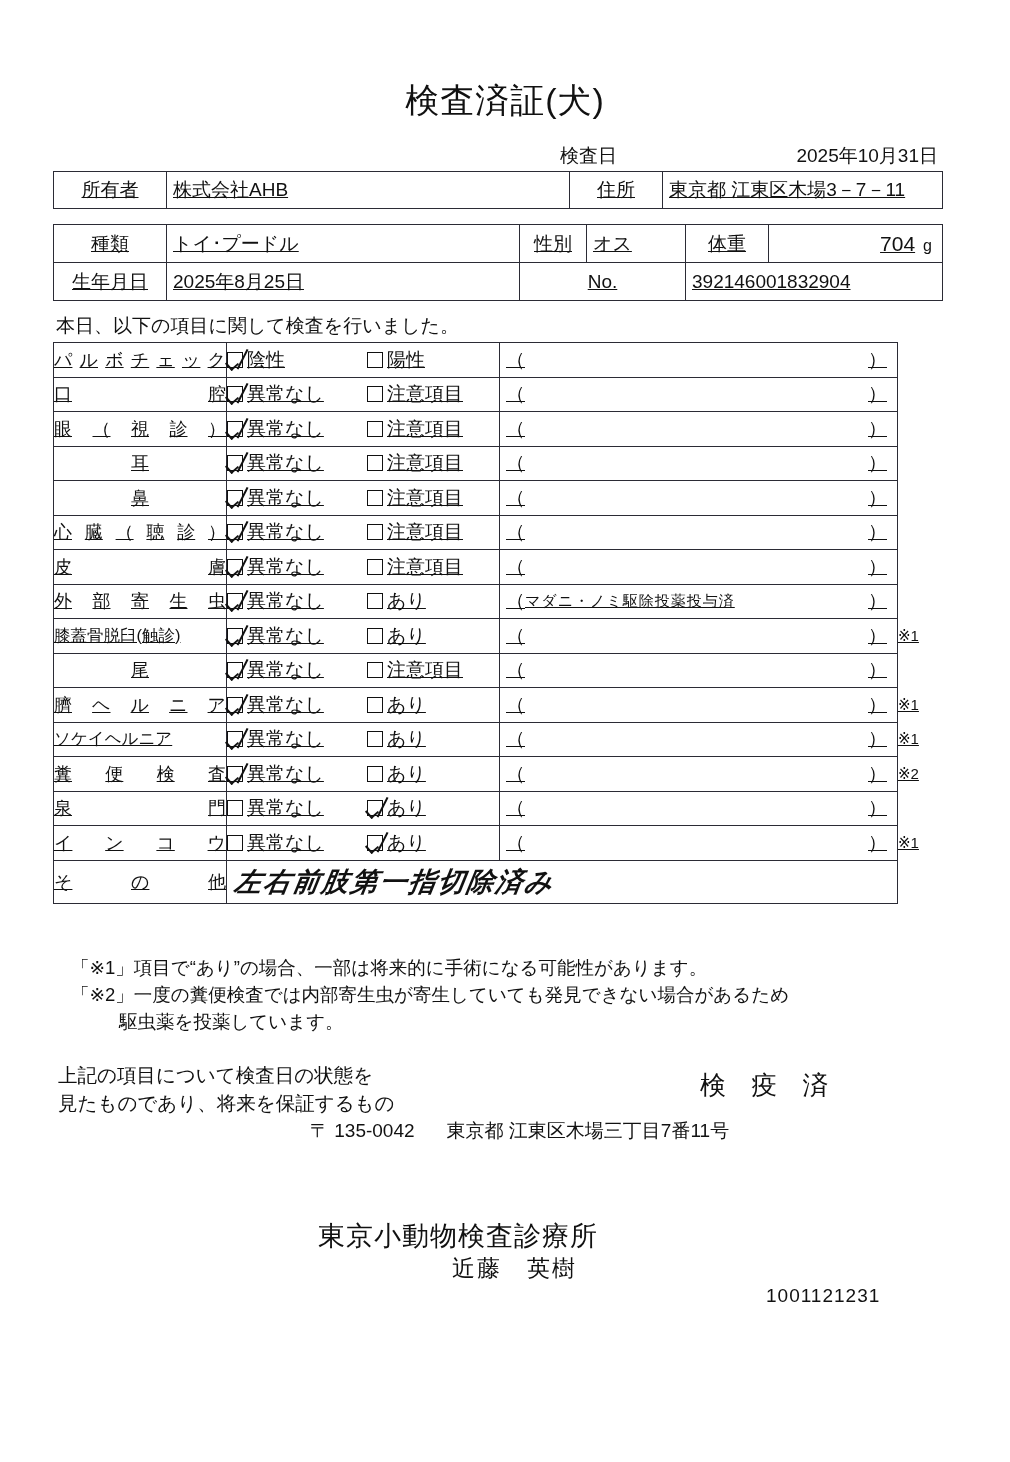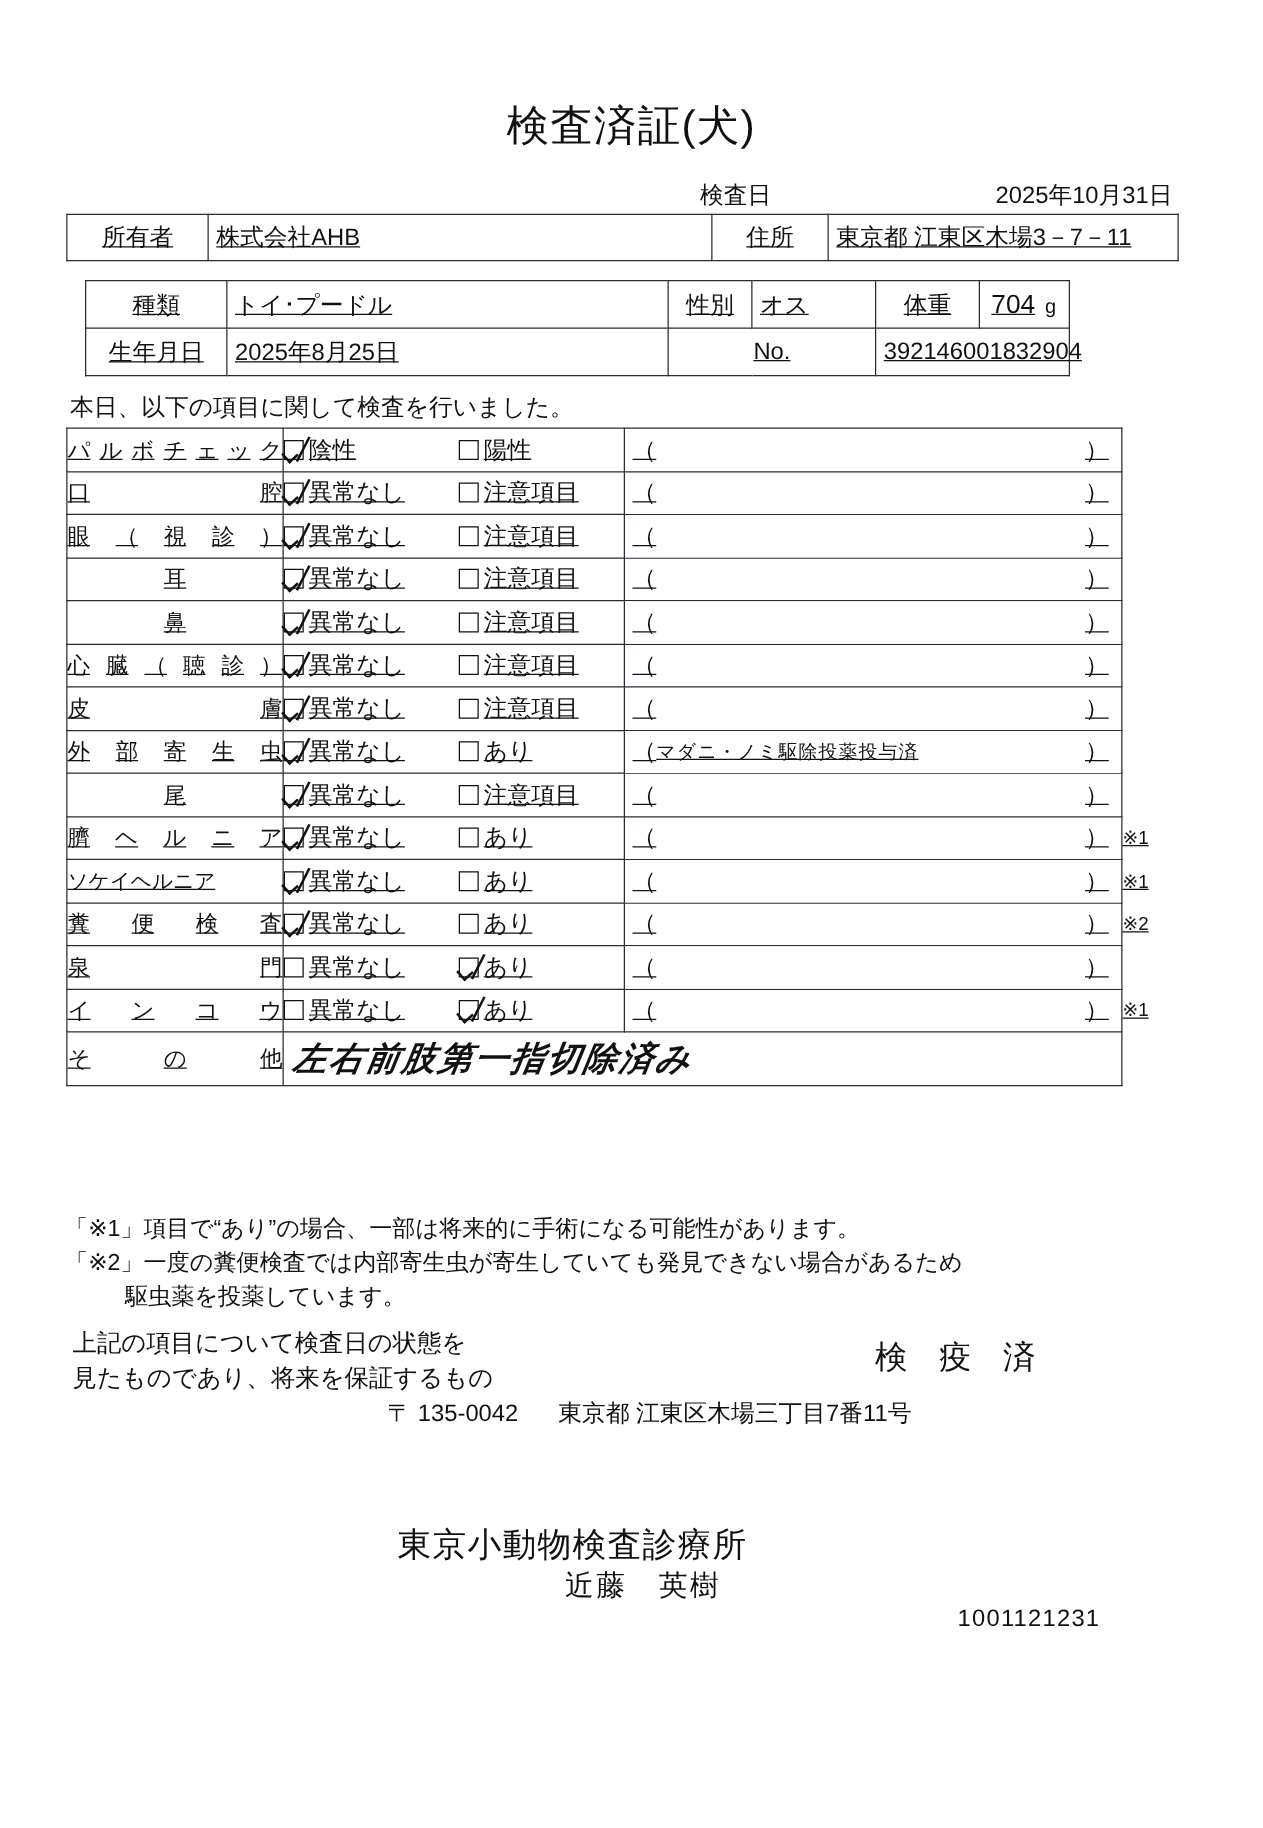--- a/index.html
+++ b/index.html
@@ -80,22 +80,22 @@
   .owner-table {
     position: absolute;
     left: 53px; top: 171px;
     width: 890px;
   }
   .owner-table td { height: 36px; }
 
   
   .pet-table {
     position: absolute;
-    left: 68px; top: 224px;
-    width: 788px;
+    left: 53px; top: 224px;
+    width: 890px;
   }
   .pet-table td { height: 37px; }
   .weight-value {
     text-align: right;
     padding-right: 10px;
   }
   .weight-num { font-size: 21px; }
   .weight-unit { font-size: 16px; margin-left: 8px; }
 
   
@@ -200,24 +200,23 @@
     letter-spacing: 2px;
     transform: skewX(-9deg);
     display: inline-block;
     padding-left: 8px;
   }
   .other-row td { height: 42px; }
 
   
   .footnotes {
     position: absolute;
-    left: 52px; top: 955px;
+    left: 71px; top: 955px;
     font-size: 18.5px;
     line-height: 1.45;
-    margin-top: 15px;
   }
   .fn-indent { padding-left: 48px; display: block; }
 
   
   .disclaimer {
     position: absolute;
     left: 58px; top: 1062px;
     font-size: 19.5px;
     line-height: 1.42;
     width: 400px;
@@ -542,20 +541,45 @@
             <div class="paren-field">
               <span>（</span>
               <span class="paren-text">マダニ・ノミ駆除投薬投与済</span>
               <span>）</span>
             </div>
           </td>
           <td class="mark-cell"></td>
         </tr>
         <tr>
           <td class="ck-label">
+            <div style="text-align:left;font-size:16.5px;white-space:nowrap">膝蓋骨脱臼(触診)</div>
+          </td>
+          <td class="ck-opts">
+            <div class="opts-inner">
+              <span class="opt opt1">
+                <span class="box checked"></span>
+                <span>異常なし</span>
+              </span>
+              <span class="opt opt2">
+                <span class="box"></span>
+                <span>あり</span>
+              </span>
+            </div>
+          </td>
+          <td class="ck-note">
+            <div class="paren-field">
+              <span>（</span>
+              <span class="paren-text"></span>
+              <span>）</span>
+            </div>
+          </td>
+          <td class="mark-cell">※1</td>
+        </tr>
+        <tr>
+          <td class="ck-label">
             <div style="text-align:center">尾</div>
           </td>
           <td class="ck-opts">
             <div class="opts-inner">
               <span class="opt opt1">
                 <span class="box checked"></span>
                 <span>異常なし</span>
               </span>
               <span class="opt opt2">
                 <span class="box"></span>

